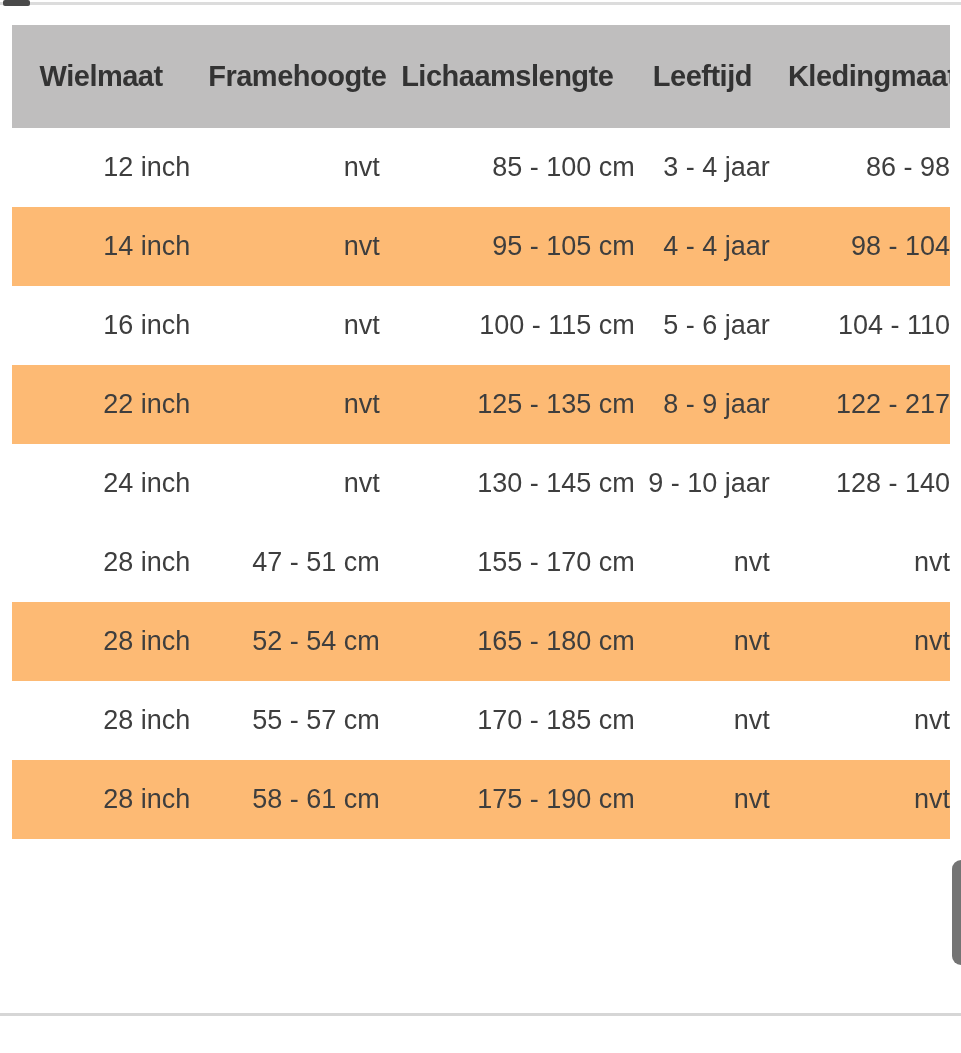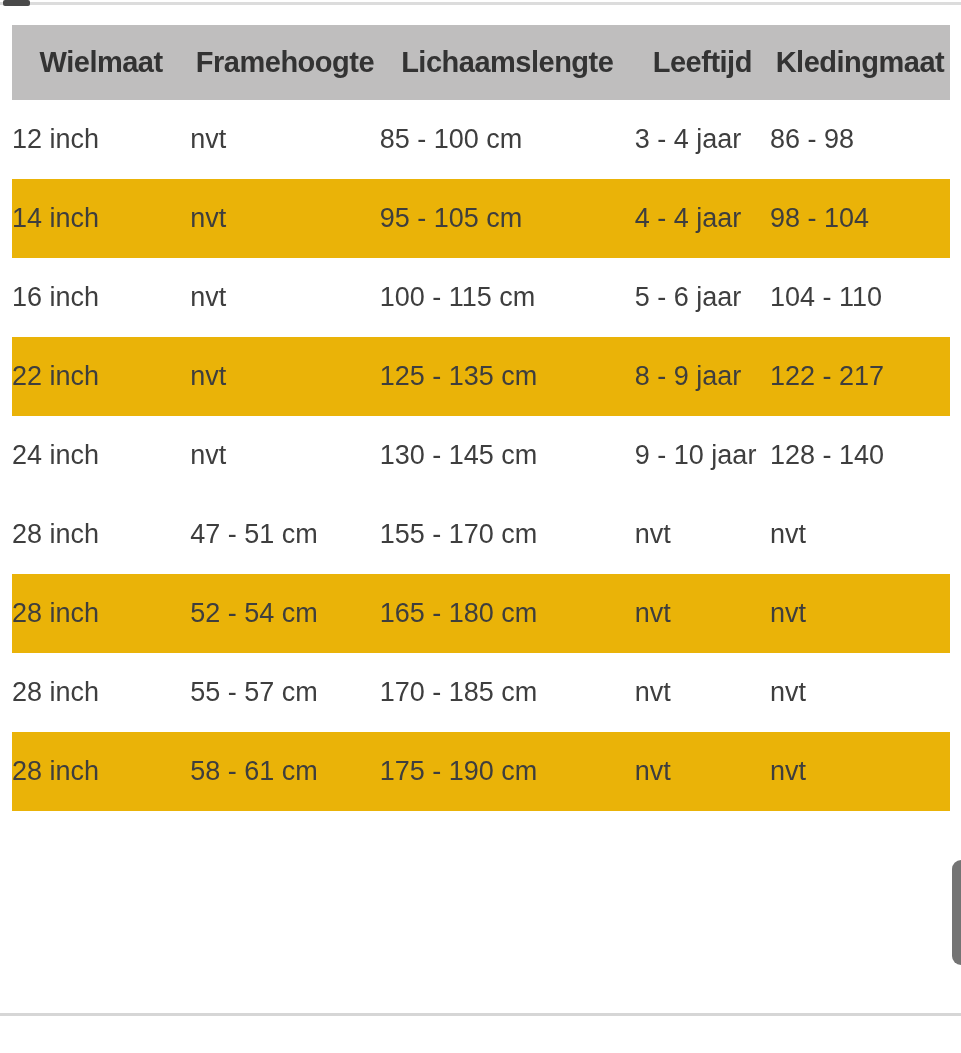--- a/index.html
+++ b/index.html
@@ -45,33 +45,33 @@
   }
   .size-table th {
     height: 67px;
     background: #bfbebe;
     color: #333333;
     font-size: 29px;
     font-weight: 700;
     letter-spacing: -0.5px;
     text-align: center;
     vertical-align: middle;
-    padding: 4px;
+    padding: 18px;
   }
   .size-table td {
     height: 79px;
     color: #3e3e3e;
     font-size: 27px;
     font-weight: 400;
-    text-align: left;
+    text-align: right;
     vertical-align: middle;
     padding: 0;
     white-space: nowrap;
   }
-  .size-table tr.alt td { background: #eab308; }
+  .size-table tr.alt td { background: #fdba74; }
   .size-table col.c1 { width: 19%; }
   .size-table col.c2 { width: 20.2%; }
   .size-table col.c3 { width: 27.2%; }
   .size-table col.c4 { width: 14.4%; }
   .size-table col.c5 { width: 19.2%; }
 
   
   .bottom-line {
     position: absolute;
     left: 0; top: 1013px;

